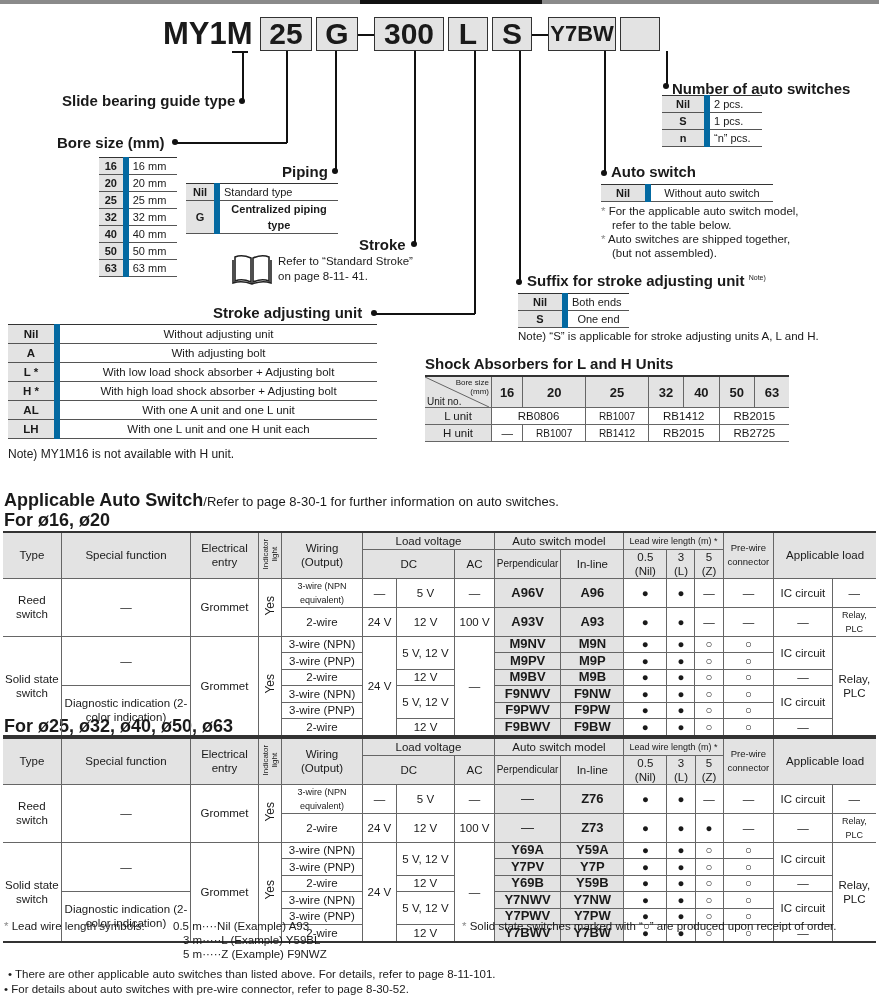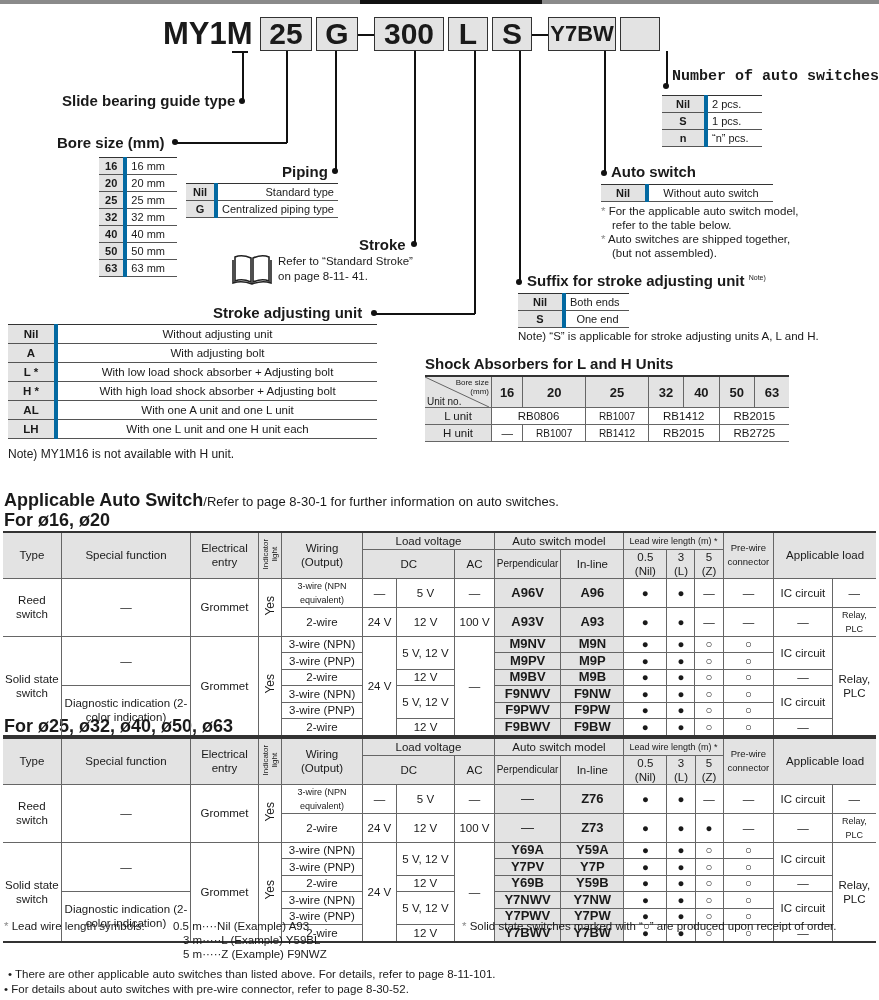--- a/index.html
+++ b/index.html
@@ -9,21 +9,21 @@
   .topbar-dark{position:absolute;left:360px;top:0;width:182px;height:4px;background:#111;}
   .model{position:absolute;top:17px;height:34px;font-weight:bold;font-size:31px;line-height:34px;}
   .box{position:absolute;top:17px;height:32px;border:1.5px solid #333;background:#e3e3e3;font-weight:bold;font-size:30px;line-height:32px;text-align:center;}
   .hline{position:absolute;height:1.5px;background:#111;}
   .vline{position:absolute;width:1.5px;background:#111;}
   .dot{position:absolute;width:6px;height:6px;border-radius:50%;background:#111;}
   .lbl{position:absolute;font-weight:bold;font-size:15px;white-space:nowrap;}
   table{border-collapse:collapse;position:absolute;font-size:11px;}
   table.small td{border-bottom:1px solid #555;padding:0 4px;height:16px;line-height:16px;}
   table.small{border-top:1.5px solid #333;}
-  td.key{background:#e3e3e3;font-weight:bold;text-align:center;border-right:4px solid #0369a1;margin-left:8px;}
+  td.key{background:#e3e3e3;font-weight:bold;text-align:center;border-right:6px solid #0369a1;margin-left:8px;}
   .note{position:absolute;font-size:11.5px;white-space:nowrap;}
   .h2{position:absolute;font-weight:bold;font-size:18px;white-space:nowrap;}
   .h2 span.sub{font-weight:normal;font-size:13px;}
   table.sw{font-size:11.5px;border-top:2px solid #333;border-bottom:2px solid #333;}
   table.sw td, table.sw th{border:1px solid #666;text-align:center;padding:0 2px;height:15.5px;line-height:14px;font-weight:normal;}
   table.sw th{background:#e3e3e3;}
   table.sw td:first-child, table.sw th:first-child{border-left:none;}
   table.sw td:last-child, table.sw th:last-child{border-right:none;}
   table.sw td.m{background:#e3e3e3;font-weight:bold;font-size:13px;}
   table.sw .tiny{font-size:9px;}
@@ -73,21 +73,21 @@
 <div class="vline" style="left:604px;top:51px;height:122px;"></div>
 <div class="dot" style="left:601px;top:170px;"></div>
 <div class="vline" style="left:666px;top:51px;height:35px;"></div>
 <div class="dot" style="left:663px;top:83px;"></div>
 
 <div class="lbl" style="left:62px;top:92px;">Slide bearing guide type</div>
 <div class="lbl" style="left:57px;top:134px;">Bore size (mm)</div>
 <div class="lbl" style="left:282px;top:163px;">Piping</div>
 <div class="lbl" style="left:359px;top:236px;">Stroke</div>
 <div class="lbl" style="left:213px;top:304px;">Stroke adjusting unit</div>
-<div class="lbl" style="left:672px;top:68px;font-family:Liberation Mono, monospace;">Number of auto switches</div>
+<div class="lbl" style="left:672px;top:80px;">Number of auto switches</div>
 <div class="lbl" style="left:611px;top:163px;">Auto switch</div>
 <div class="lbl" style="left:527px;top:272px;"><span>Suffix for stroke adjusting unit</span> <sup style="font-size:7px;font-weight:normal;">Note)</sup></div>
 
 <table class="small" style="left:99px;top:157px;width:78px;">
   <tbody>
       <tr>
         <td class="key">16</td>
         <td>16 mm</td>
       </tr>
   <tr>
@@ -114,25 +114,25 @@
         <td class="key">63</td>
         <td>63 mm</td>
       </tr>
 </tbody>
   </table>
 
 <table class="small" style="left:186px;top:183px;width:152px;">
   <tbody>
       <tr>
         <td class="key" style="width:20px;">Nil</td>
-        <td style="text-align:right;">Standard type</td>
+        <td style="text-align:left;">Standard type</td>
       </tr>
   <tr>
         <td class="key">G</td>
-        <td style="text-align:center;">Centralized piping type</td>
+        <td style="text-align:center;font-weight:bold;">Centralized piping type</td>
       </tr>
 </tbody>
   </table>
 
 <div class="abs" style="left:232px;top:252px;">
   <svg width="40" height="34" viewBox="0 0 40 34">
       <path d="M3 5 Q10 2 19 6 L19 30 Q10 26 3 29 Z M21 6 Q30 2 37 5 L37 29 Q30 26 21 30 Z" fill="none" stroke="#222" stroke-width="1.6"></path>
       <path d="M1 8 L1 31 Q10 28 20 32 Q30 28 39 31 L39 8" fill="none" stroke="#222" stroke-width="1.6"></path>
     </svg>
 </div>

